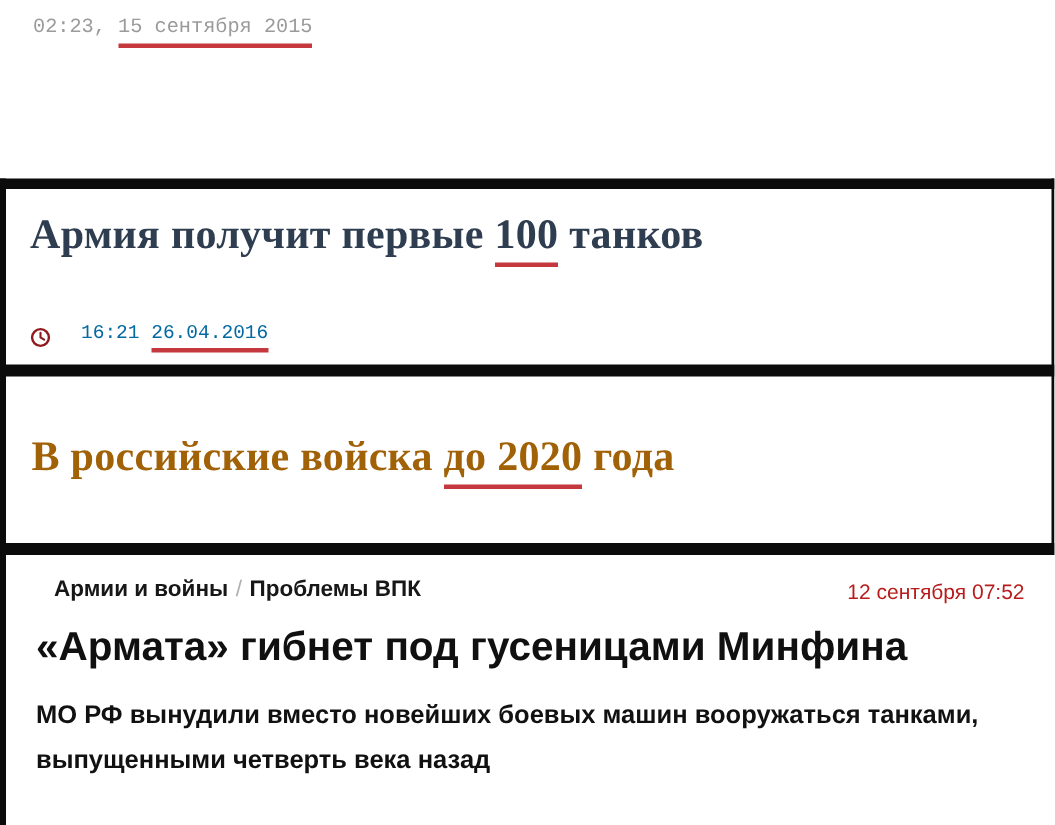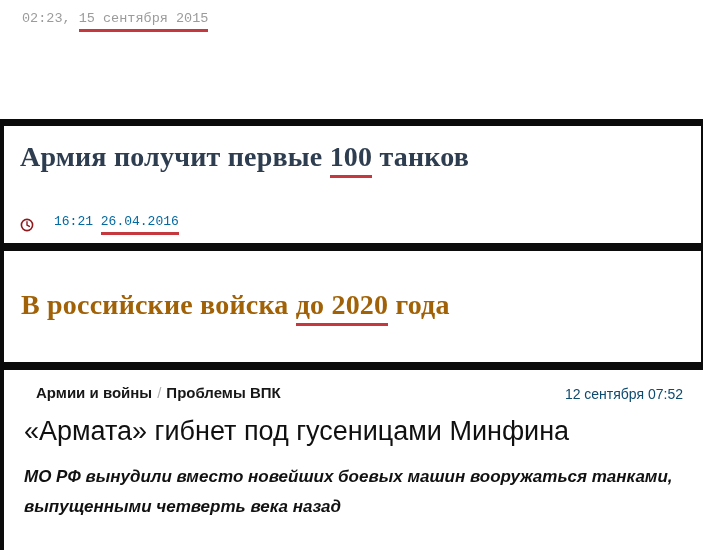--- a/index.html
+++ b/index.html
@@ -57,29 +57,29 @@
   .a3-head { left: 21px; top: 289px; color: #a16207; }
 
   
   .a4-breadcrumb {
     position: absolute; left: 36px; top: 384px;
     font-size: 15px; font-weight: bold; color: #171717; white-space: nowrap;
   }
   .a4-breadcrumb .sep { color: #b0b0b0; font-weight: normal; padding: 0 5px; }
   .a4-date {
     position: absolute; right: 20px; top: 386px;
-    font-size: 14px; color: #0c4a6e; white-space: nowrap;
+    font-size: 14px; color: #b91c1c; white-space: nowrap;
   }
   .a4-head {
     position: absolute; left: 24px; top: 416px;
-    font-size: 27px; font-weight: normal; color: #101010; white-space: nowrap;
+    font-size: 27px; font-weight: bold; color: #101010; white-space: nowrap;
   }
   .a4-sub {
     position: absolute; left: 24px; top: 462px; width: 658px;
-    font-size: 17px; line-height: 30px; font-weight: bold; color: #111111; font-style: italic;
+    font-size: 17px; line-height: 30px; font-weight: bold; color: #111111;
   }
   a { text-decoration: none; color: inherit; cursor: pointer; }
 </style>
 </head>
 <body>
 
 <div class="page">
 
   <div class="meta a1-time"><span>02:23, </span><span class="mark-u-date">15 сентября 2015</span>
   </div>

